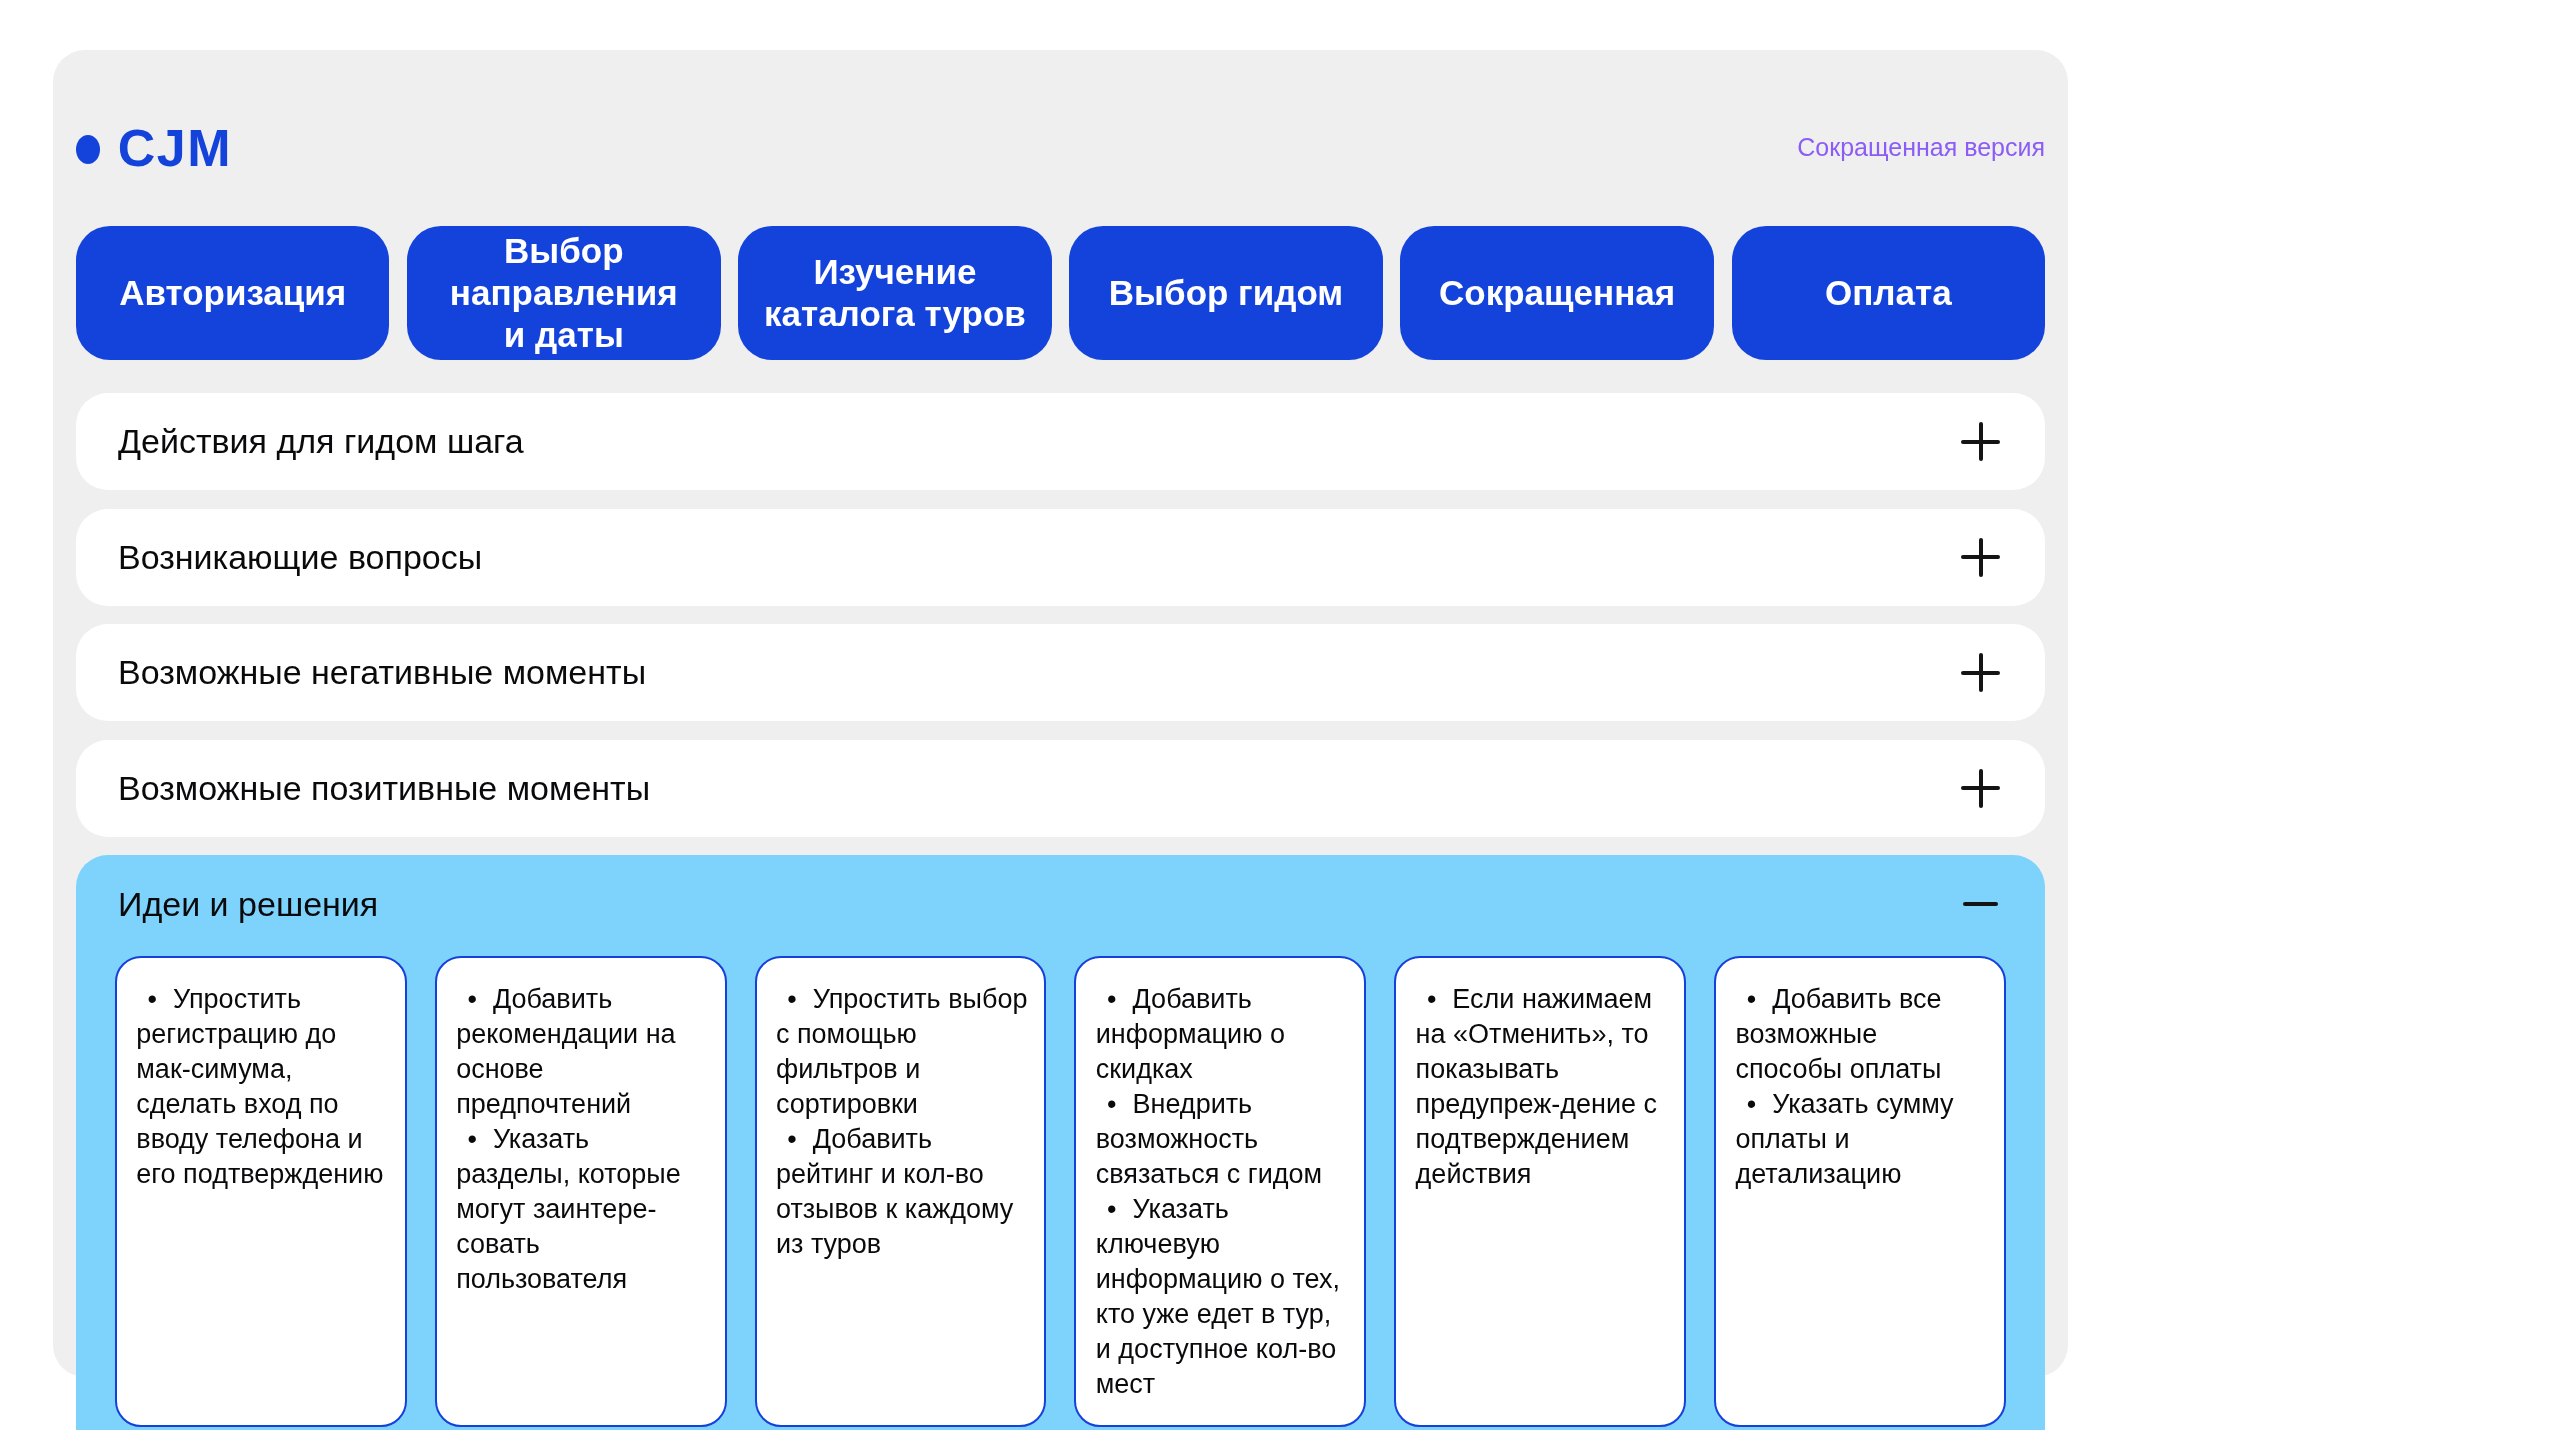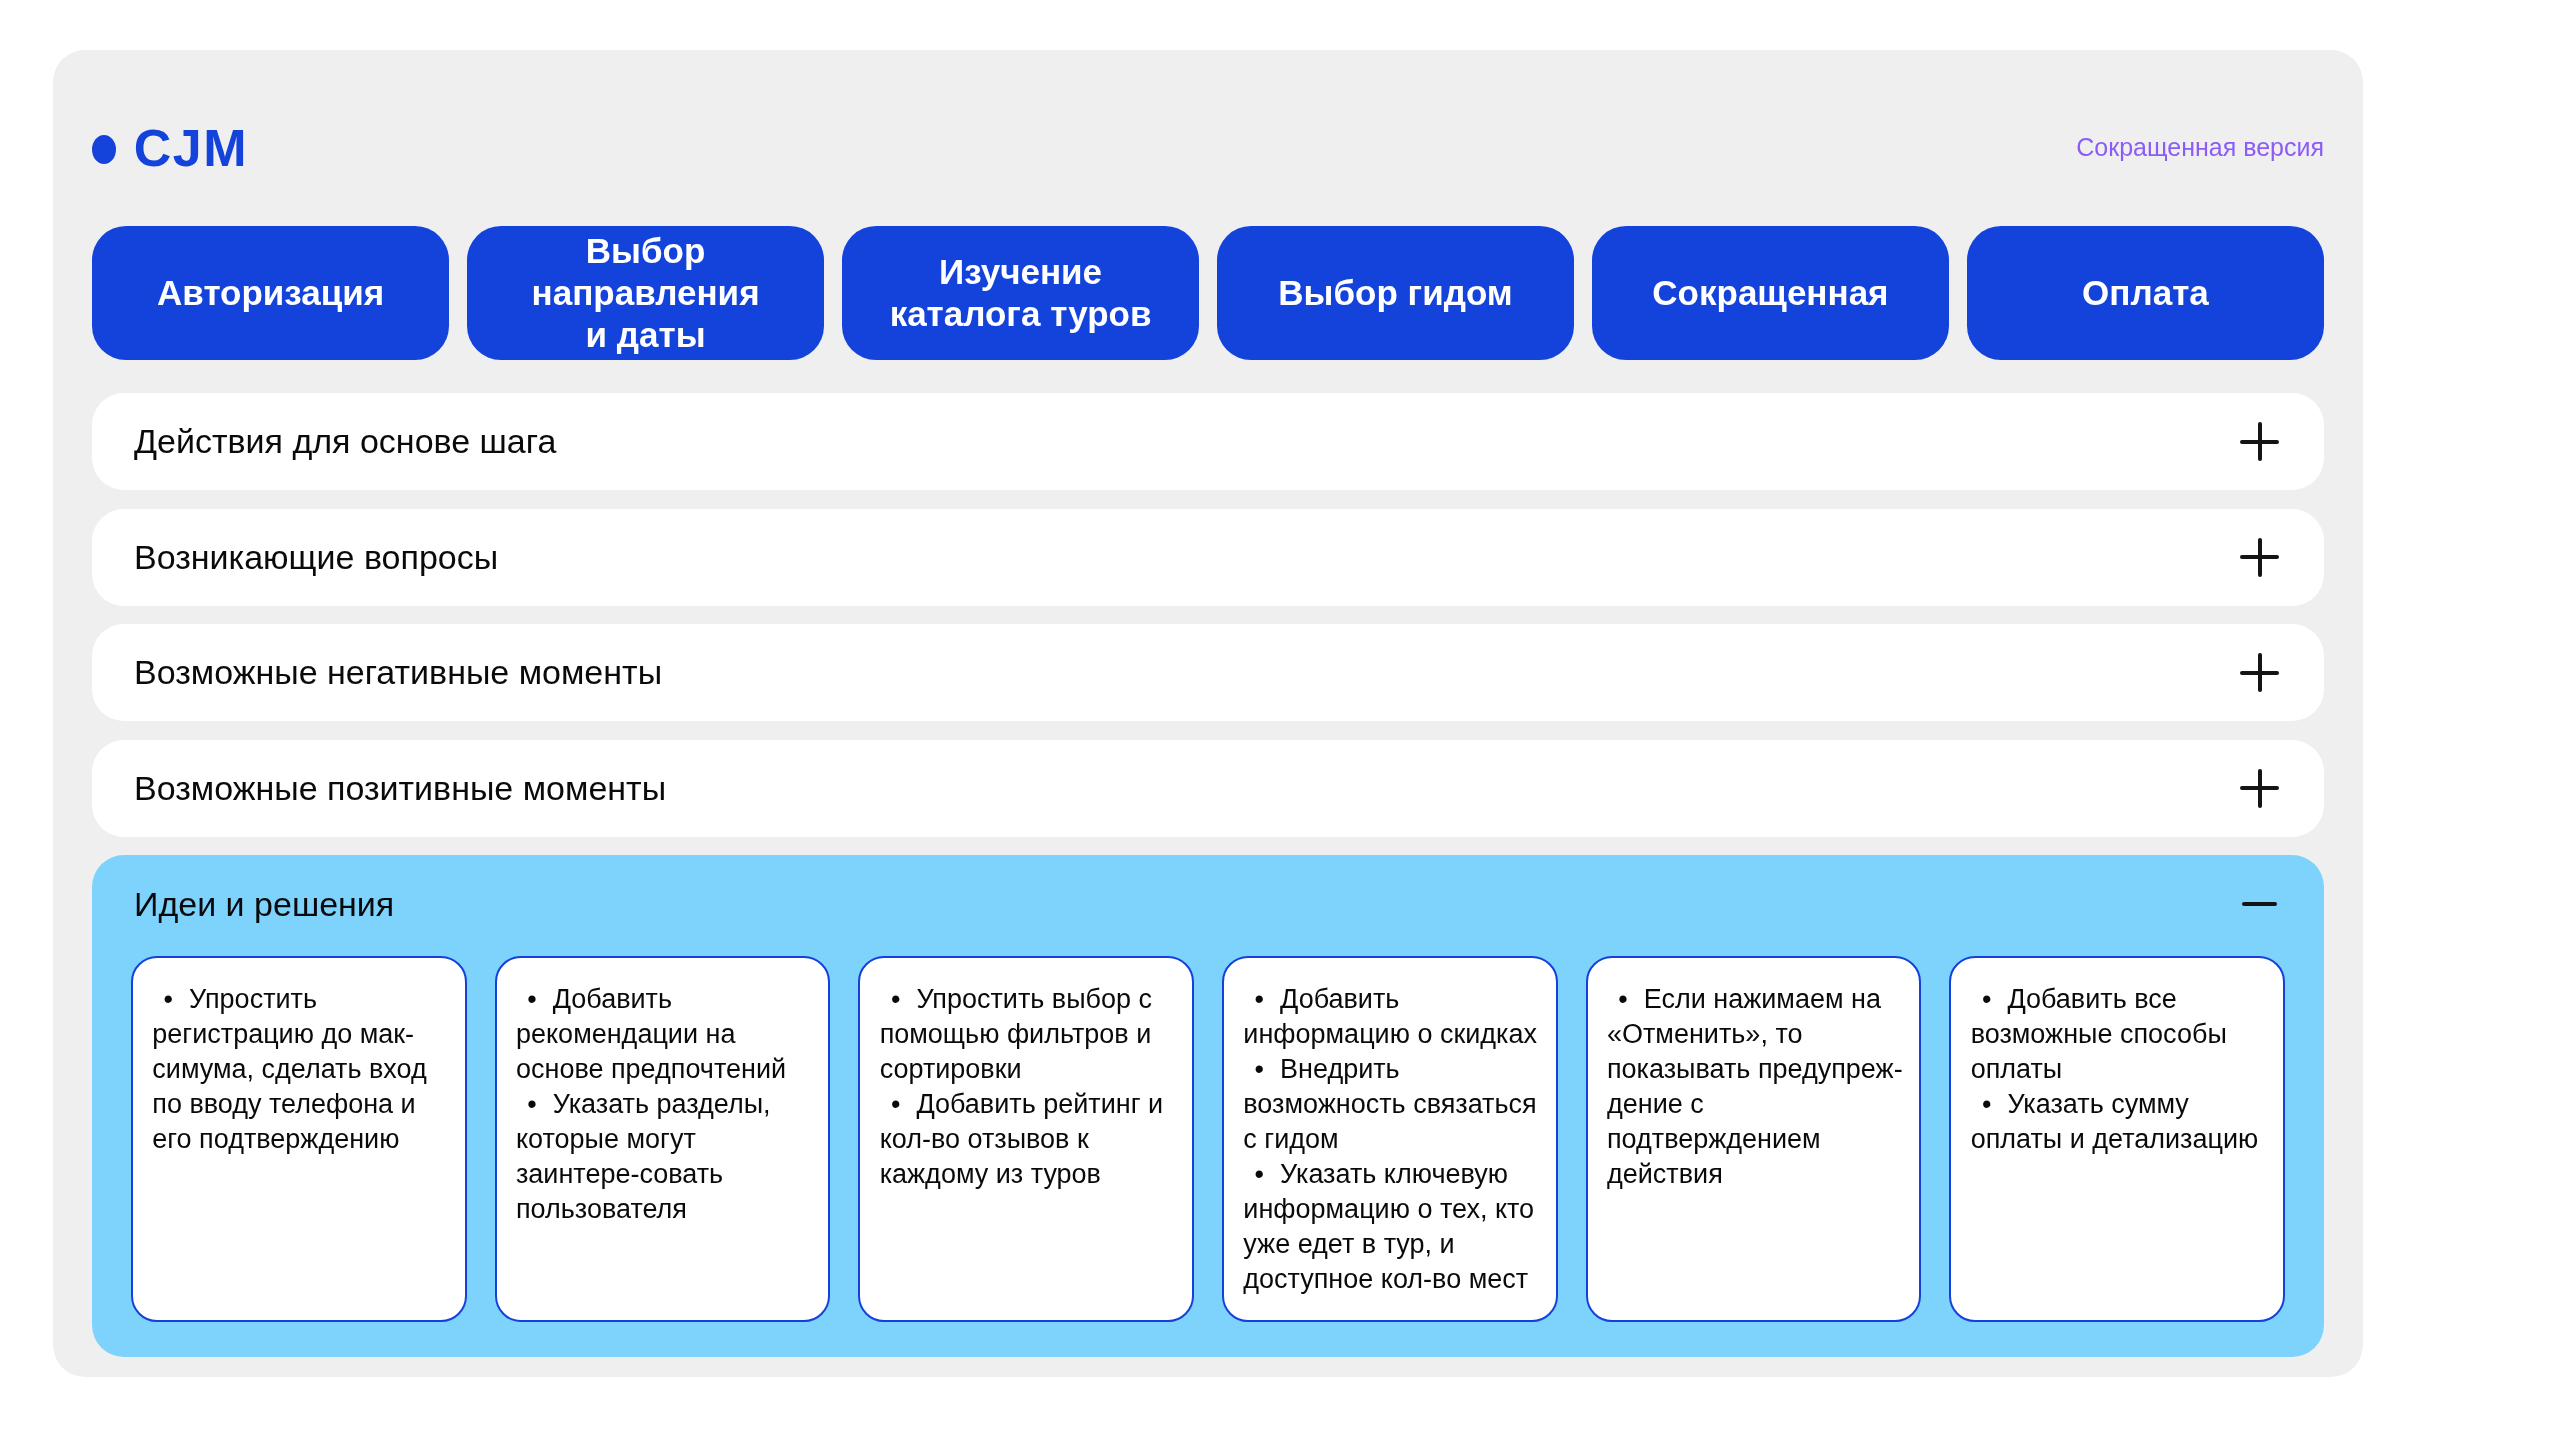--- a/index.html
+++ b/index.html
@@ -4,26 +4,26 @@
 <style>
   * { box-sizing: border-box; margin: 0; padding: 0; }
   html, body { width: 2576px; height: 1430px; }
   body {
     background: #ffffff;
     font-family: "Liberation Sans", sans-serif;
     color: #0b0b0d;
     overflow: hidden;
   }
   .container {
-    width: 2310px;
+    width: 2015px;
     height: 1327px;
     margin: 50px 53px;
     background: #efeff0;
     border-radius: 32px;
-    padding: 74px 39px 0;
+    padding: 74px 23px 0;
   }
   
   .topbar {
     display: flex;
     align-items: center;
     justify-content: space-between;
     height: 47px;
   }
   .logo { display: flex; align-items: center; gap: 17.7px; }
   .logo-dot {
@@ -182,21 +182,21 @@
       </button>
     <button class="step-btn">
         <span>Сокращенная</span>
       </button>
     <button class="step-btn">
         <span>Оплата</span>
       </button>
   </div>
 
   <div class="acc-row first">
-    <span class="acc-title">Действия для основе шага</span>
+    <span class="acc-title">Действия для гидом шага</span>
     <span class="icon-plus"></span>
   </div>
 
   <div class="acc-row">
     <span class="acc-title">Возникающие вопросы</span>
     <span class="icon-plus"></span>
   </div>
 
   <div class="acc-row">
     <span class="acc-title">Возможные негативные моменты</span>

